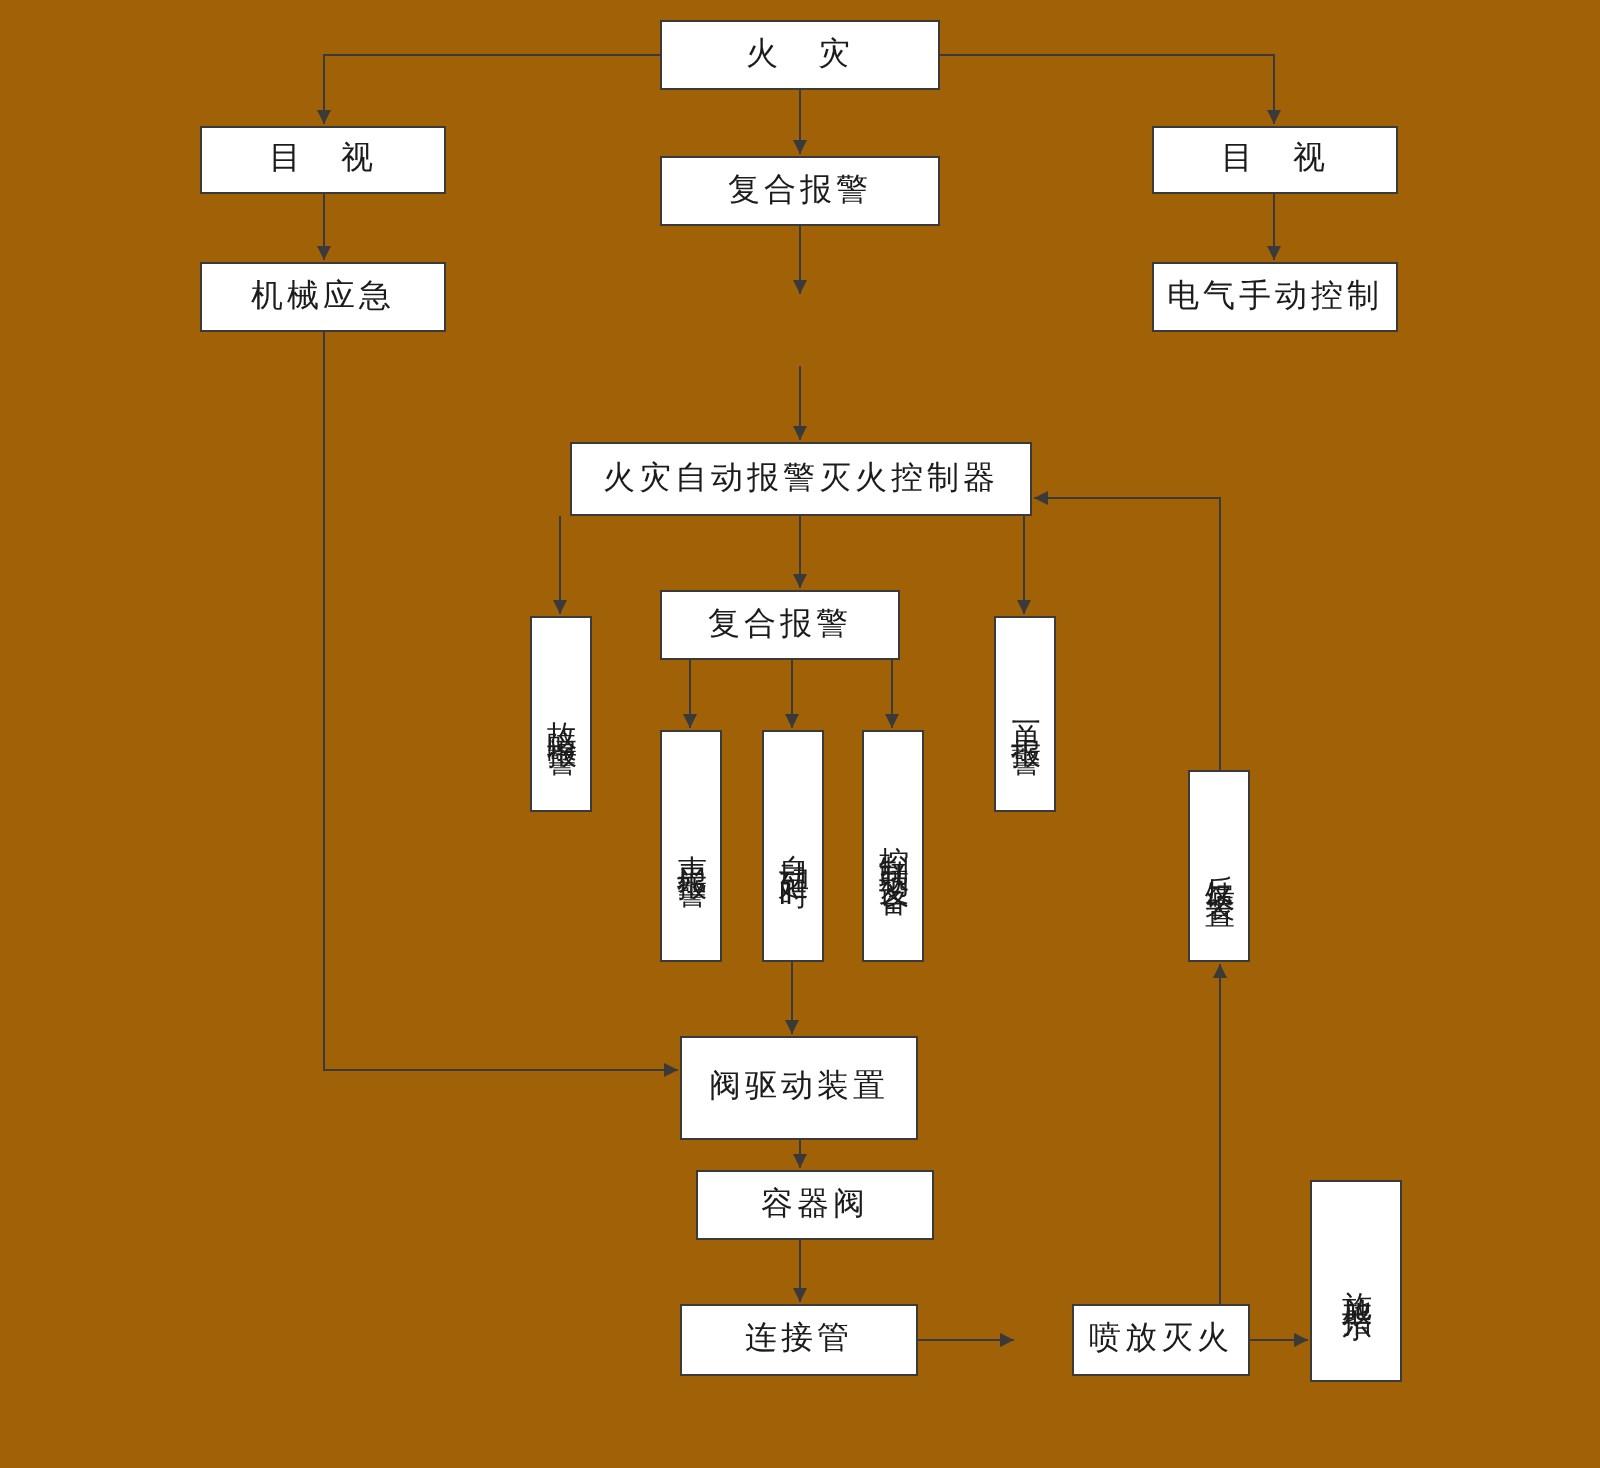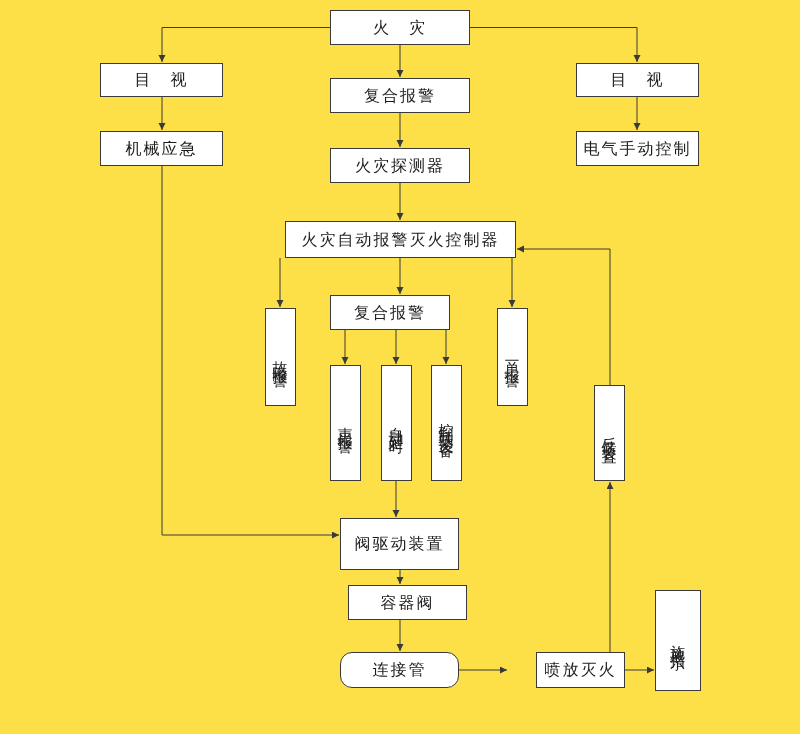--- a/index.html
+++ b/index.html
@@ -4,21 +4,21 @@
 <style>
   html, body {
     margin: 0;
     padding: 0;
     background: #ffffff;
   }
   .canvas {
     position: relative;
     width: 800px;
     height: 734px;
-    background: #fde047;
+    background: #a16207;
     font-family: "Liberation Sans", "DejaVu Sans", sans-serif;
     color: #1c1c1c;
     overflow: hidden;
   }
   .connectors {
     position: absolute;
     left: 0;
     top: 0;
     pointer-events: none;
   }
@@ -54,21 +54,21 @@
   .n-controller        { left: 285px; top: 221px; width: 231px; height: 37px; }
   .n-fault             { left: 265px; top: 308px; width: 31px;  height: 98px; }
   .n-composite         { left: 330px; top: 295px; width: 120px; height: 35px; }
   .n-single            { left: 497px; top: 308px; width: 31px;  height: 98px; }
   .n-soundlight        { left: 330px; top: 365px; width: 31px;  height: 116px; }
   .n-autodelay         { left: 381px; top: 365px; width: 31px;  height: 116px; }
   .n-linkage           { left: 431px; top: 365px; width: 31px;  height: 116px; }
   .n-feedback          { left: 594px; top: 385px; width: 31px;  height: 96px; }
   .n-valvedrive        { left: 340px; top: 518px; width: 119px; height: 52px; }
   .n-containervalve    { left: 348px; top: 585px; width: 119px; height: 35px; }
-  .n-pipe              { left: 340px; top: 652px; width: 119px; height: 36px; border-radius: 12px; }
+  .n-pipe              { left: 340px; top: 652px; width: 119px; height: 36px; }
   .n-spray             { left: 508px; top: 652px; width: 89px;  height: 36px; margin-left: 28px; }
   .n-release           { left: 655px; top: 590px; width: 46px;  height: 101px; }
 </style>
 </head>
 <body>
 
 <div class="canvas">
 
   <svg class="connectors" width="800" height="734" viewBox="0 0 800 734">
     <defs>
@@ -119,21 +119,20 @@
       <polyline points="610,670 610,482" marker-end="url(#arrow)"></polyline>
 
       <polyline points="610,385 610,249 517,249" marker-end="url(#arrow)"></polyline>
     </g>
   </svg>
 
   <div class="node n-fire">火　灾</div>
   <div class="node n-visual-left">目　视</div>
   <div class="node n-mech">机械应急</div>
   <div class="node n-autostart">复合报警</div>
-  <div class="node n-detector">火灾探测器</div>
   <div class="node n-visual-right">目　视</div>
   <div class="node n-electric">电气手动控制</div>
   <div class="node n-controller">火灾自动报警灭火控制器</div>
   <div class="node v n-fault">故障报警</div>
   <div class="node n-composite">复合报警</div>
   <div class="node v n-single">单一报警</div>
   <div class="node v n-soundlight">声光报警</div>
   <div class="node v n-autodelay">自动延时</div>
   <div class="node v n-linkage">控制联动设备</div>
   <div class="node v n-feedback">反馈装置</div>

